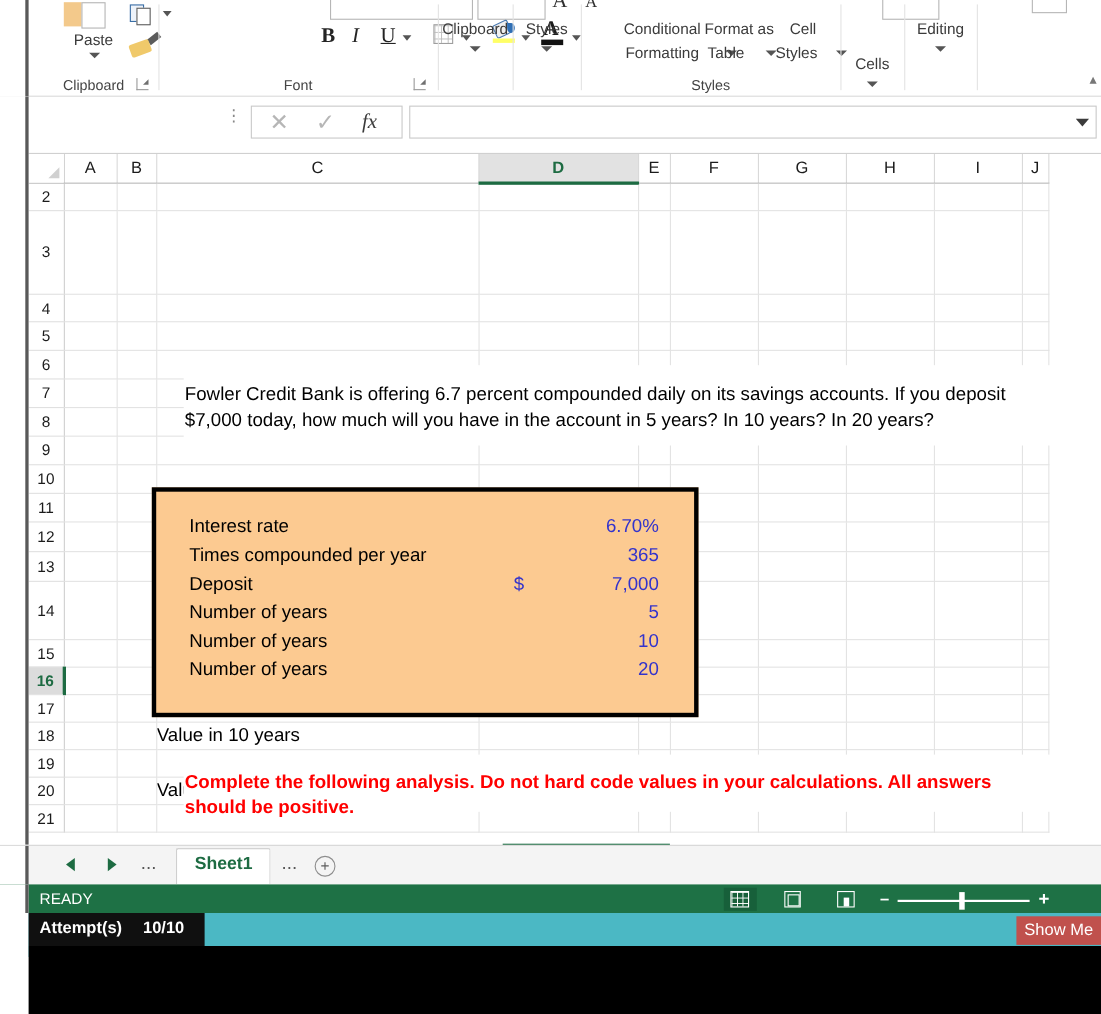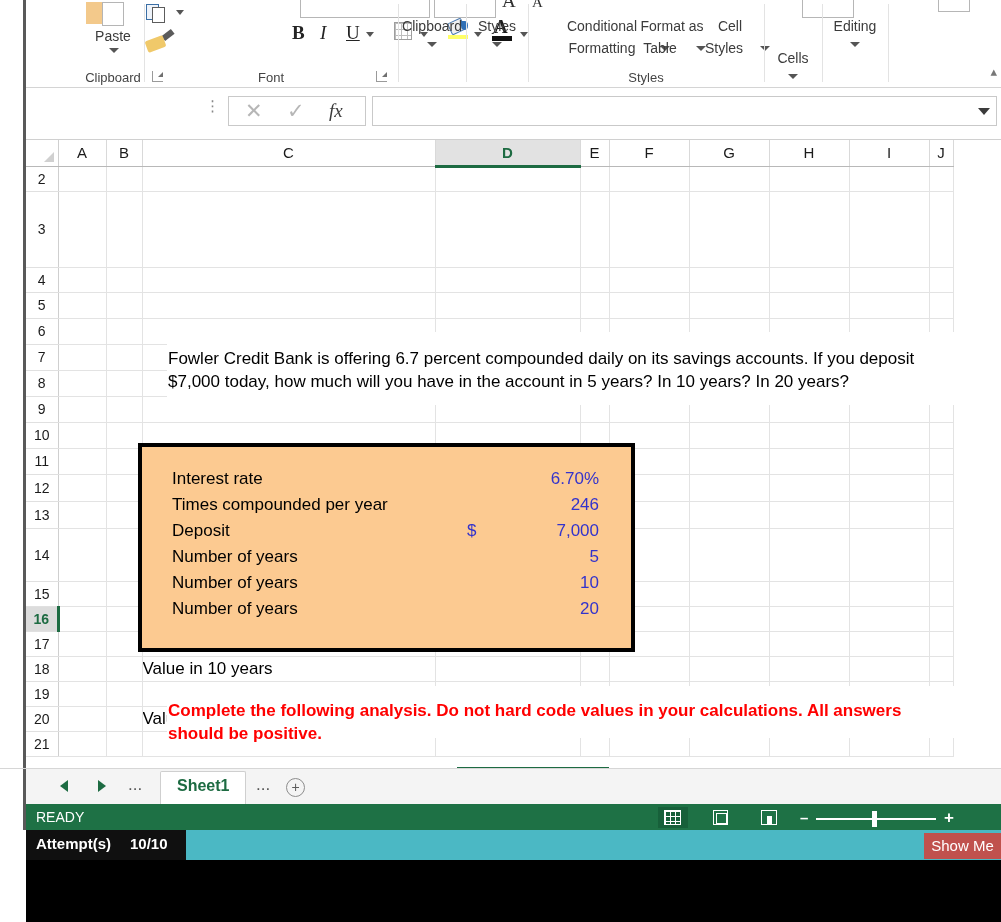--- a/index.html
+++ b/index.html
@@ -231,21 +231,21 @@
   .blackstrip-left{ position:absolute; left:0px; top:860px; width:26px; height:62px; background:#fff;}
 </style>
 </head>
 <body>
 
 <div id="app">
 
   <div class="ribbon">
     <div class="left-rail"></div>
 
-    <div class="rb-group" style="left:26px; width:118px;margin-left:28px;">
+    <div class="rb-group" style="left:26px; width:118px;">
       <div class="paste-btn">
         <div class="paste-sq-y"></div>
         <div class="paste-sq-o"></div>
         <div class="paste-label">Paste</div>
         <div class="paste-caret"></div>
       </div>
       <div class="copy-ico">
           <div class="pg1"></div>
           <div class="pg2"></div>
         </div>
@@ -665,21 +665,21 @@
     <div class="rowfill-white" style="left:167px; top:192px; width:833px; height:73px;"></div>
     <div class="qtext">Fowler Credit Bank is offering 6.7 percent compounded daily on its savings accounts. If you deposit $7,000 today, how much will you have in the account in 5 years? In 10 years? In 20 years?</div>
 
     <div class="orangebox">
       <div class="ob-row" style="top:22px;">
         <span class="ob-label">Interest rate</span>
         <span class="ob-val">6.70%</span>
       </div>
       <div class="ob-row" style="top:48px;">
         <span class="ob-label">Times compounded per year</span>
-        <span class="ob-val">246</span>
+        <span class="ob-val">365</span>
       </div>
       <div class="ob-row" style="top:74px;">
         <span class="ob-label">Deposit</span>
         <span class="ob-cur">$</span>
         <span class="ob-val">7,000</span>
       </div>
       <div class="ob-row" style="top:100px;">
         <span class="ob-label">Number of years</span>
         <span class="ob-val">5</span>
       </div>

